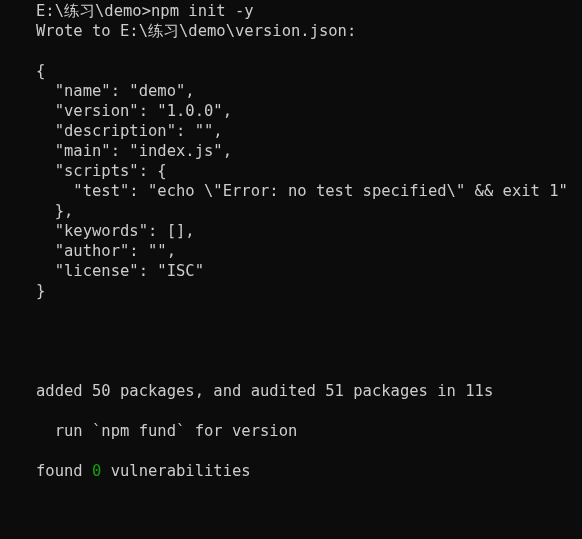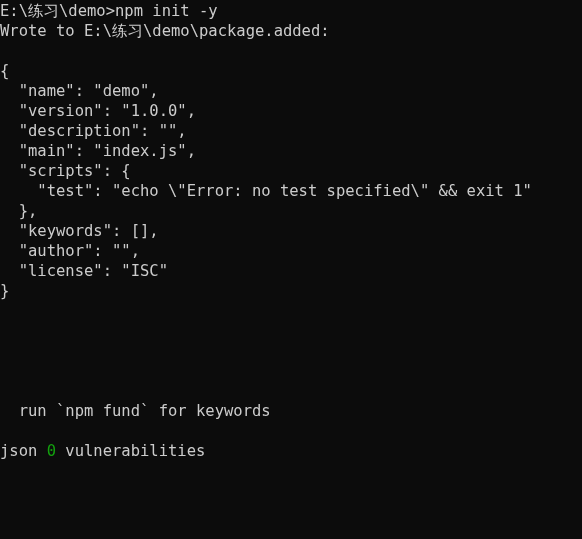--- a/index.html
+++ b/index.html
@@ -23,52 +23,54 @@
   #screen {
     position: absolute;
     left: 0px;
     top: 1px;
     width: 582px;
   }
   .line {
     height: 20px;
     white-space: pre;
     overflow: hidden;
+    margin-left: 36px;
   }
   .line.blank {
     height: 20px;
   }
   .g {
     color: #13a10e;
   }
 </style>
 </head>
 <body>
 
 <div id="terminal">
   <div id="screen">
 
     <div class="line">E:\练习\demo&gt;npm init -y</div>
-    <div class="line">Wrote to E:\练习\demo\package.added:</div>
+    <div class="line">Wrote to E:\练习\demo\version.json:</div>
     <div class="line blank"></div>
     <div class="line">{</div>
     <div class="line">  "name": "demo",</div>
     <div class="line">  "version": "1.0.0",</div>
     <div class="line">  "description": "",</div>
     <div class="line">  "main": "index.js",</div>
     <div class="line">  "scripts": {</div>
     <div class="line">    "test": "echo \"Error: no test specified\" &amp;&amp; exit 1"</div>
     <div class="line">  },</div>
     <div class="line">  "keywords": [],</div>
     <div class="line">  "author": "",</div>
     <div class="line">  "license": "ISC"</div>
     <div class="line">}</div>
     <div class="line blank"></div>
     <div class="line blank"></div>
     <div class="line blank"></div>
     <div class="line blank"></div>
+    <div class="line">added 50 packages, and audited 51 packages in 11s</div>
     <div class="line blank"></div>
-    <div class="line">  run `npm fund` for keywords</div>
+    <div class="line">  run `npm fund` for version</div>
     <div class="line blank"></div>
-    <div class="line"><span>json </span><span class="g">0</span><span> vulnerabilities</span></div>
+    <div class="line"><span>found </span><span class="g">0</span><span> vulnerabilities</span></div>
 
   </div>
 </div>
 
 </body></html>

